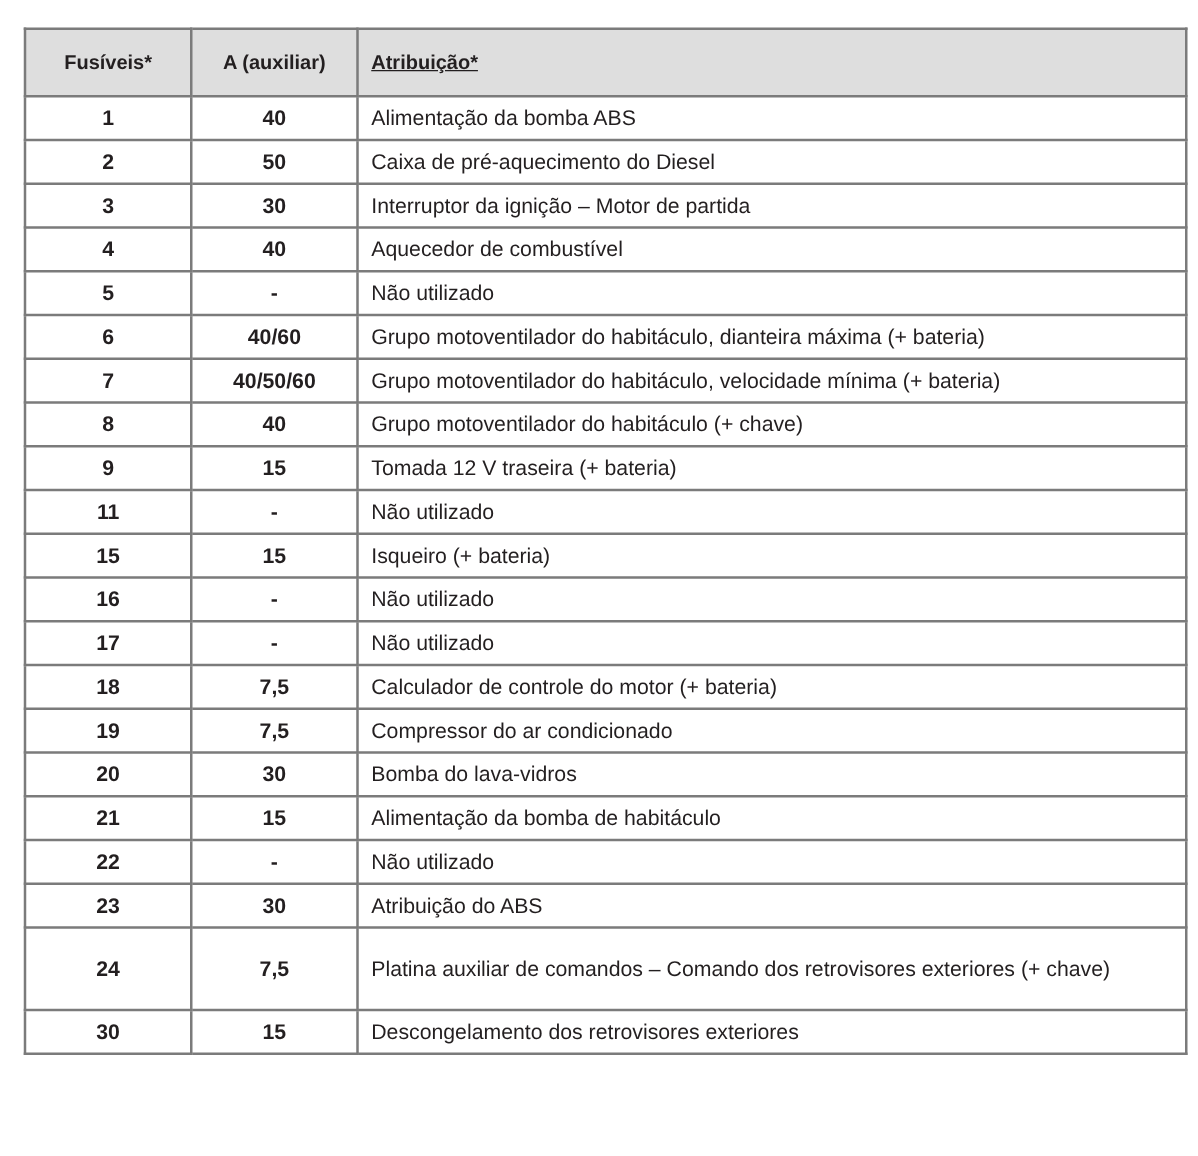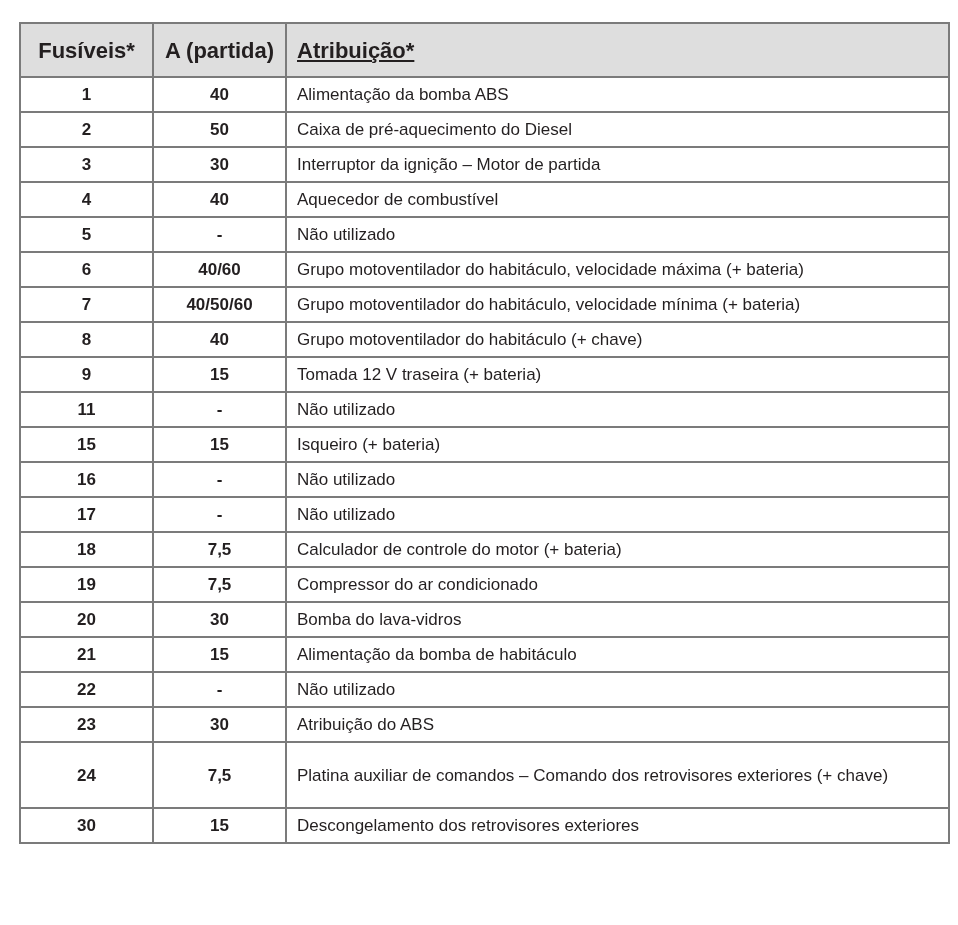--- a/index.html
+++ b/index.html
@@ -30,21 +30,21 @@
     table.fuse-table td {
       border: 2px solid #7b7b7b;
       padding: 0;
       vertical-align: middle;
       line-height: 21px;
     }
     table.fuse-table thead th {
       background: #dedede;
       height: 52px;
       font-weight: bold;
-      font-size: 22px;
+      font-size: 16px;
     }
     table.fuse-table thead th.h-num,
     table.fuse-table thead th.h-amp {
       text-align: center;
     }
     table.fuse-table thead th.h-attr {
       text-align: left;
       padding-left: 10px;
       text-decoration: underline;
     }
@@ -75,21 +75,21 @@
 
 <table class="fuse-table">
   <colgroup>
     <col class="c1">
       <col class="c2">
       <col class="c3">
   </colgroup>
   <thead>
     <tr>
       <th class="h-num">Fusíveis*</th>
-      <th class="h-amp">A (partida)</th>
+      <th class="h-amp">A (auxiliar)</th>
       <th class="h-attr">Atribuição*</th>
     </tr>
   </thead>
   <tbody id="fuse-body">
       <tr>
         <td class="num">1</td>
         <td class="amp">40</td>
         <td class="attr">Alimentação da bomba ABS</td>
       </tr>
       <tr>
@@ -108,21 +108,21 @@
         <td class="attr">Aquecedor de combustível</td>
       </tr>
       <tr>
         <td class="num">5</td>
         <td class="amp">-</td>
         <td class="attr">Não utilizado</td>
       </tr>
       <tr>
         <td class="num">6</td>
         <td class="amp">40/60</td>
-        <td class="attr">Grupo motoventilador do habitáculo, velocidade máxima (+ bateria)</td>
+        <td class="attr">Grupo motoventilador do habitáculo, dianteira máxima (+ bateria)</td>
       </tr>
       <tr>
         <td class="num">7</td>
         <td class="amp">40/50/60</td>
         <td class="attr">Grupo motoventilador do habitáculo, velocidade mínima (+ bateria)</td>
       </tr>
       <tr>
         <td class="num">8</td>
         <td class="amp">40</td>
         <td class="attr">Grupo motoventilador do habitáculo (+ chave)</td>

